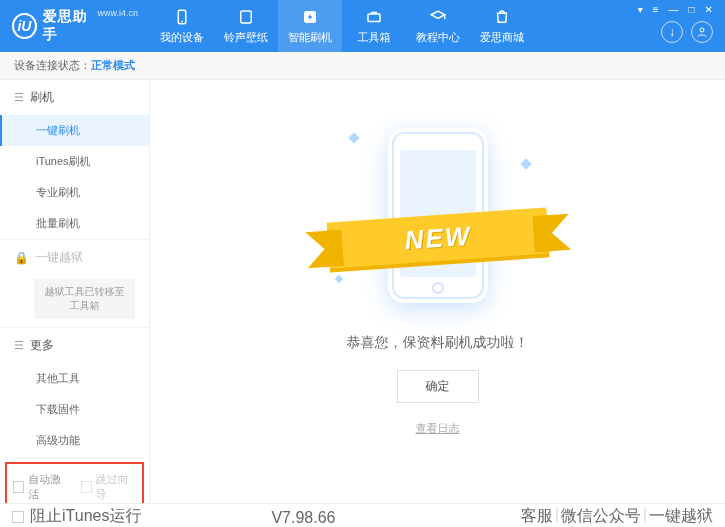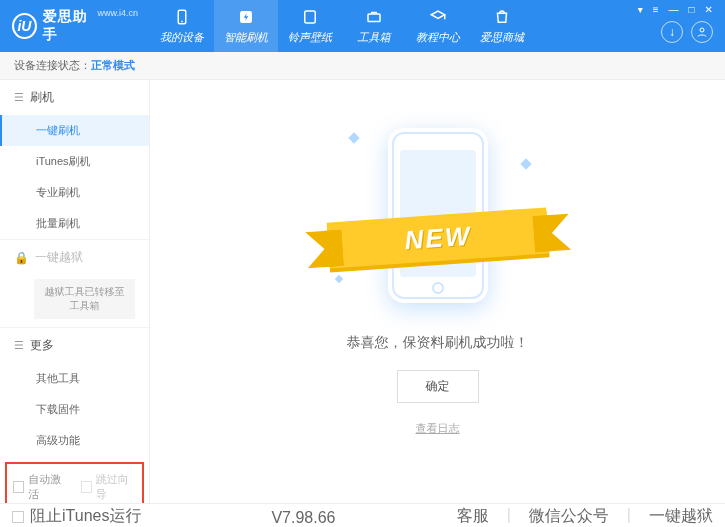--- a/index.html
+++ b/index.html
@@ -5,21 +5,21 @@
 * { margin: 0; padding: 0; box-sizing: border-box; font-family: "Microsoft YaHei", sans-serif; }
 body { width: 725px; height: 527px; background: #fff; font-size: 12px; }
 
 
 .header { background: #2d8cf0; height: 52px; display: flex; align-items: center; color: #fff; position: relative; }
 .logo-area { display: flex; align-items: center; padding: 0 12px; width: 150px; }
 .logo-circle { width: 26px; height: 26px; border: 2px solid #fff; border-radius: 50%; display: flex; align-items: center; justify-content: center; font-weight: bold; font-style: italic; font-size: 14px; margin-right: 6px; }
 .logo-text { display: flex; flex-direction: row; }
 .logo-title { font-size: 14px; font-weight: bold; letter-spacing: 1px; }
 .logo-url { font-size: 9px; opacity: 0.8; }
-.nav { display: flex; height: 55px; font-style: italic; }
+.nav { display: flex; height: 55px; }
 .nav-item { width: 64px; display: flex; flex-direction: column; align-items: center; justify-content: center; cursor: pointer; gap: 4px; }
 .nav-item.active { background: rgba(255,255,255,0.15); }
 .nav-icon { width: 18px; height: 18px; display: flex; align-items: center; justify-content: center; }
 .nav-label { font-size: 11px; }
 .header-right { position: absolute; right: 8px; top: 0; height: 52px; display: flex; flex-direction: column; align-items: flex-end; }
 .win-controls { display: flex; gap: 10px; padding: 4px 4px 0 0; font-size: 10px; }
 .win-controls span { cursor: pointer; }
 .user-controls { display: flex; gap: 8px; margin-top: 6px; padding-right: 4px; }
 .circ-btn { width: 22px; height: 22px; border: 1px solid rgba(255,255,255,0.7); border-radius: 50%; display: flex; align-items: center; justify-content: center; cursor: pointer; font-size: 12px; }
 
@@ -56,21 +56,21 @@
 .ribbon:before { left:-22px; border-left-color: transparent; }
 .ribbon:after { right:-22px; border-right-color: transparent; }
 .ribbon-text { color:#fff; font-weight: 900; font-size: 26px; font-style: italic; letter-spacing: 2px; text-shadow: 1px 1px 0 #e0a800; }
 .success-msg { color:#666; font-size: 14px; margin-top: 24px; }
 .ok-btn { margin-top: 18px; padding: 7px 28px; border:1px solid #ddd; background:#fff; color:#555; cursor:pointer; font-size:12px; }
 .log-link { margin-top: 18px; font-size: 11px; color:#aaa; cursor:pointer; text-decoration: underline; }
 
 
 .footer { height: 24px; border-top: 1px solid #eee; display:flex; align-items:flex-end; padding: 0 12px; font-size: 16px; color:#666; }
 .footer .left { display:flex; align-items:center; gap:6px; }
-.footer .right { margin-left:auto; display:flex; gap:18px; }
+.footer .right { margin-left:auto; display:flex; gap:2px; }
 .sep { color:#ddd; }
 .version{ margin-left: 130px; }
 
 svg { display: block; }
 </style>
 </head>
 <body>
 
 <div class="header">
   <div class="logo-area">
@@ -83,36 +83,36 @@
   <div class="nav">
     <div class="nav-item">
       <span class="nav-icon">
           <svg width="18" height="18" viewBox="0 0 24 24" fill="none" stroke="#fff" stroke-width="2">
             <rect x="7" y="3" width="10" height="18" rx="2"></rect>
             <line x1="11" y1="18" x2="13" y2="18"></line>
           </svg>
         </span>
       <span class="nav-label">我的设备</span>
     </div>
+    <div class="nav-item">
+      <span class="nav-icon">
+          <svg width="18" height="18" viewBox="0 0 24 24" fill="none" stroke="#fff" stroke-width="2">
+            <rect x="5" y="4" width="14" height="16" rx="2"></rect>
+          </svg>
+        </span>
+      <span class="nav-label">铃声壁纸</span>
+    </div>
     <div class="nav-item active">
       <span class="nav-icon">
           <svg width="18" height="18" viewBox="0 0 24 24" fill="#fff">
             <rect x="4" y="4" width="16" height="16" rx="3" fill="#fff"></rect>
             <path d="M13 7l-4 6h3l-1 4 4-6h-3z" fill="#2d8cf0"></path>
           </svg>
         </span>
       <span class="nav-label">智能刷机</span>
-    </div>
-    <div class="nav-item">
-      <span class="nav-icon">
-          <svg width="18" height="18" viewBox="0 0 24 24" fill="none" stroke="#fff" stroke-width="2">
-            <rect x="5" y="4" width="14" height="16" rx="2"></rect>
-          </svg>
-        </span>
-      <span class="nav-label">铃声壁纸</span>
     </div>
     <div class="nav-item">
       <span class="nav-icon">
           <svg width="18" height="18" viewBox="0 0 24 24" fill="none" stroke="#fff" stroke-width="2">
             <rect x="4" y="8" width="16" height="10" rx="1"></rect>
             <path d="M9 8V6h6v2"></path>
           </svg>
         </span>
       <span class="nav-label">工具箱</span>
     </div>

